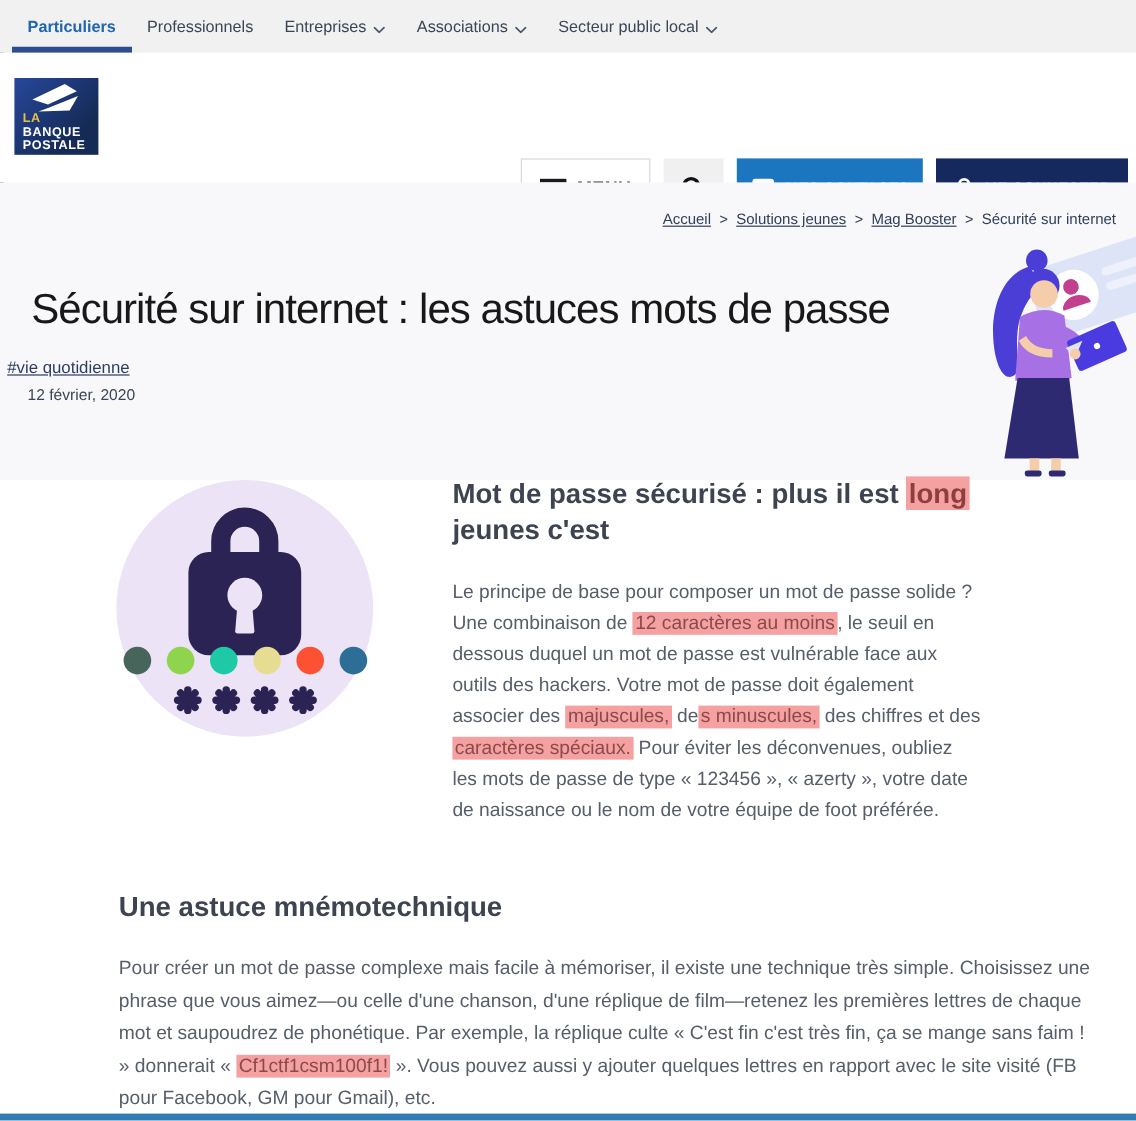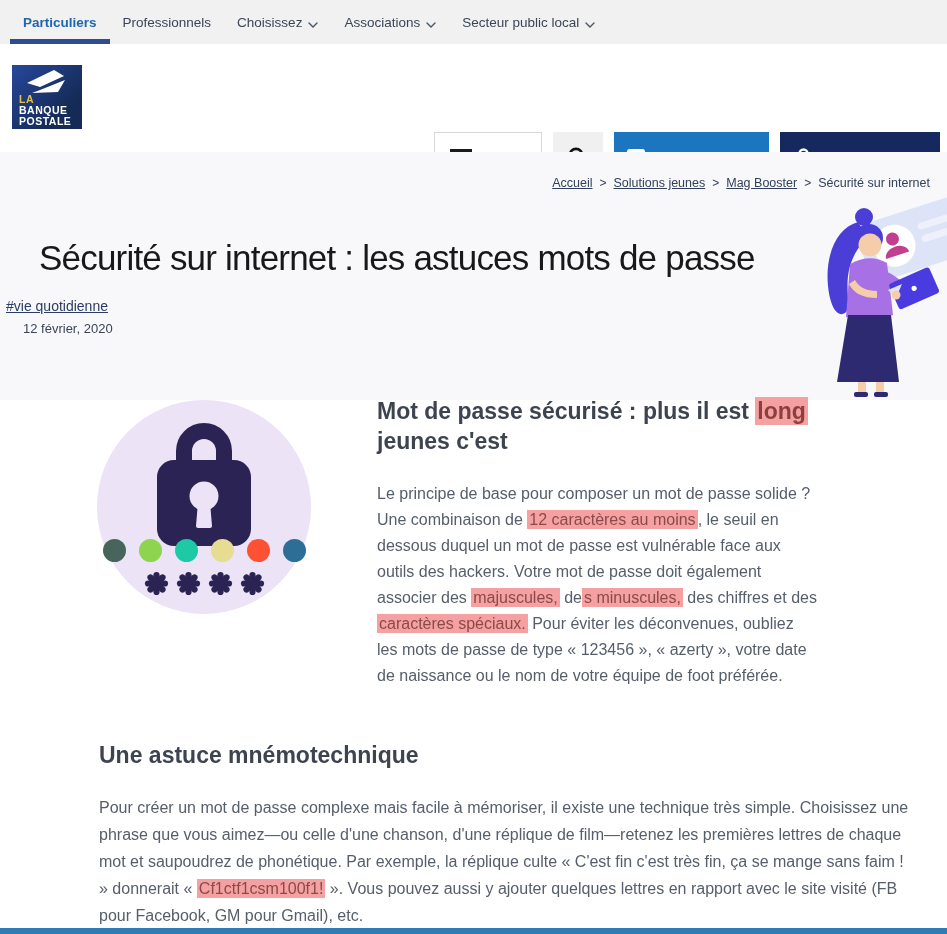--- a/index.html
+++ b/index.html
@@ -39,21 +39,21 @@
   .burger i { display:block; width:22px; height:3px; background:#1a1a1a; }
   .btn-search { width:50px; background:#f0f0f0; }
   .btn-contacts { width:155px; background:var(--primary-blue,#1b76bf); color:#fff; font-size:12.5px; }
   .btn-connect { width:160px; background:var(--primary-navy,#16295f); color:#fff; font-size:12.5px; }
   
   .hero { position:absolute; top:152px; left:0; width:947px; height:248px; background:#f8f8fa; }
   .breadcrumb { position:absolute; top:24px; right:17px; font-size:12.5px; color:#32405c; display:flex; gap:7px; align-items:center; }
   .breadcrumb a { color:#32405c; text-decoration:underline; cursor:pointer; }
   .bc-sep { font-size:12px; color:#32405c; }
   .hero-title {
-    position:absolute; left:39px; top:86px; font-size:35px; font-weight:400; color:#181818;
+    position:absolute; left:26px; top:86px; font-size:35px; font-weight:400; color:#181818;
     letter-spacing:-0.8px; white-space:nowrap;
   }
   .hero-tag { position:absolute; left:6px; top:146px; font-size:14px; color:#2c3d63; text-decoration:underline; cursor:pointer; }
   .hero-date { position:absolute; left:23px; top:169px; font-size:13px; color:#3c4454; }
   .hero-illu { position:absolute; right:0; top:40px; width:155px; height:207px; }
   
   .lock-fig {
     position:absolute; left:97px; top:400px; width:214px; height:214px;
     background:#ece3f7; border-radius:50%;
   }
@@ -80,21 +80,21 @@
   <div class="left-strip"></div>
 
   <nav class="topnav">
     <div class="topnav-item active">
       <span>Particuliers</span>
     </div>
     <div class="topnav-item">
       <span>Professionnels</span>
     </div>
     <div class="topnav-item">
-      <span>Choisissez</span>
+      <span>Entreprises</span>
       <span class="chev"><svg width="10" height="6">
             <polyline points="1,1 5,5 9,1" fill="none" stroke="#4a5568" stroke-width="1.4" stroke-linecap="round"></polyline>
           </svg></span>
     </div>
     <div class="topnav-item">
       <span>Associations</span>
       <span class="chev"><svg width="10" height="6">
             <polyline points="1,1 5,5 9,1" fill="none" stroke="#4a5568" stroke-width="1.4" stroke-linecap="round"></polyline>
           </svg></span>
     </div>

